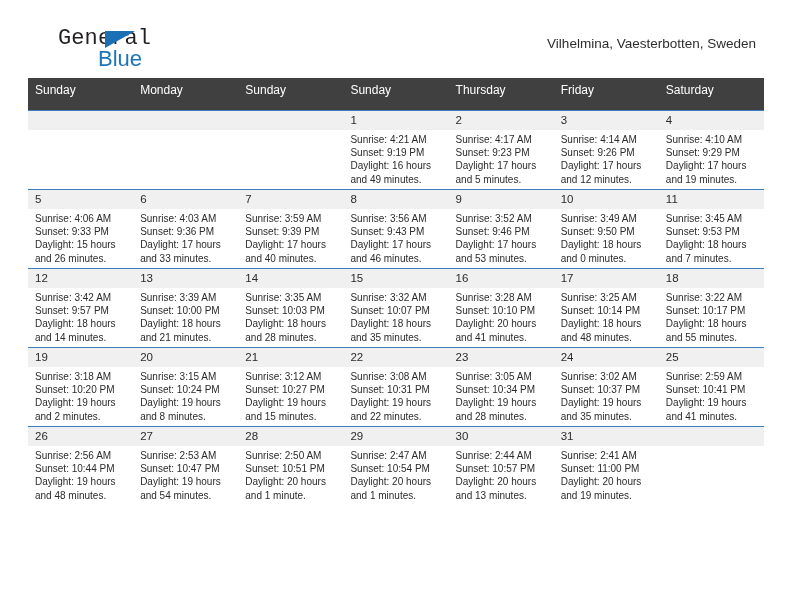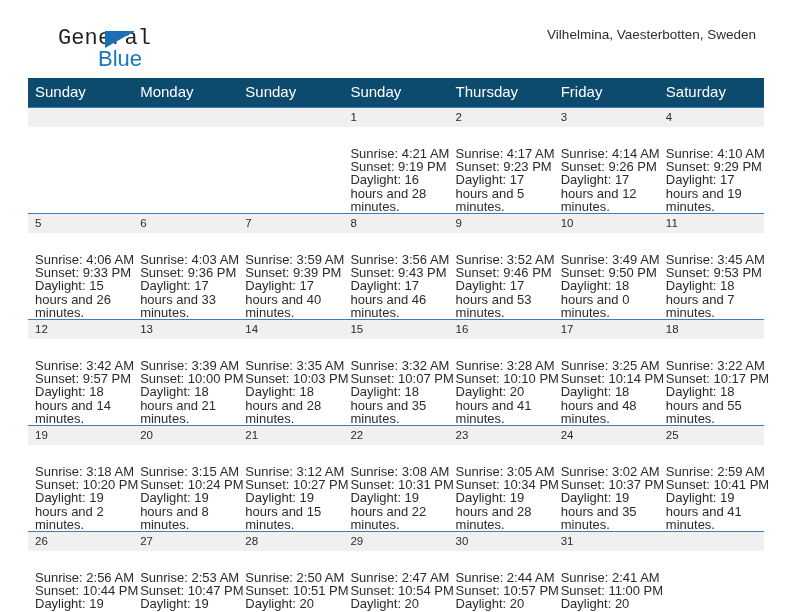--- a/index.html
+++ b/index.html
@@ -69,39 +69,39 @@
     text-align: right;
   }
   .cal-title {
     font-size: 26px;
     color: #2e2e2e;
     font-weight: normal;
     line-height: 1.15;
     white-space: nowrap;
   }
   .cal-subtitle {
-    margin-top: 5px;
+    margin-top: 14px;
     font-size: 13.5px;
     color: #2e2e2e;
     white-space: nowrap;
   }
 
   
   .calendar {
     width: 736px;
     border-collapse: collapse;
     table-layout: fixed;
   }
   .calendar th {
-    background: #0c4a6e;
+    background: #404040;
     color: #ffffff;
     font-weight: normal;
-    font-size: 15px;
+    font-size: 12px;
     text-align: left;
-    padding: 5px 0 7px 7px;
+    padding: 5px 0 13px 7px;
     border: none;
     height: 12px;
   }
   .calendar td {
     vertical-align: top;
     padding: 0;
     border: none;
     border-top: 1.6px solid #3b7dbf;
     height: 78px;
     width: 105.14px;
@@ -114,22 +114,22 @@
     font-size: 11.5px;
     color: #2b2b2b;
     padding: 3px 0 3px 7px;
     height: 13px;
     line-height: 13px;
   }
   .daynum.empty {
     color: transparent;
   }
   .details {
-    padding: 20px 5px 0 7px;
-    font-size: 13px;
+    padding: 3px 5px 0 7px;
+    font-size: 10px;
     line-height: 13.2px;
     color: #2b2b2b;
   }
   .details div {
     white-space: nowrap;
   }
   .details .daylight {
     white-space: normal;
   }
   .cell-empty .details { visibility: hidden; }
@@ -189,21 +189,21 @@
               <div></div>
               <div></div>
               <div class="daylight"></div>
             </div>
           </td>
           <td>
             <div class="daynum">1</div>
             <div class="details">
               <div>Sunrise: 4:21 AM</div>
               <div>Sunset: 9:19 PM</div>
-              <div class="daylight">Daylight: 16 hours and 28 minutes.</div>
+              <div class="daylight">Daylight: 16 hours and 49 minutes.</div>
             </div>
           </td>
           <td>
             <div class="daynum">2</div>
             <div class="details">
               <div>Sunrise: 4:17 AM</div>
               <div>Sunset: 9:23 PM</div>
               <div class="daylight">Daylight: 17 hours and 5 minutes.</div>
             </div>
           </td>

